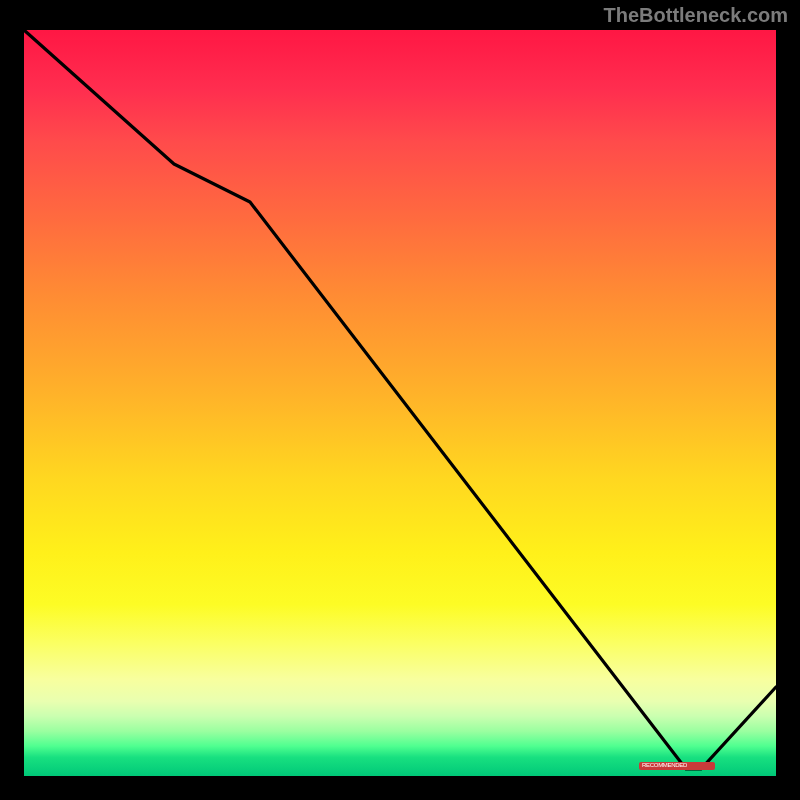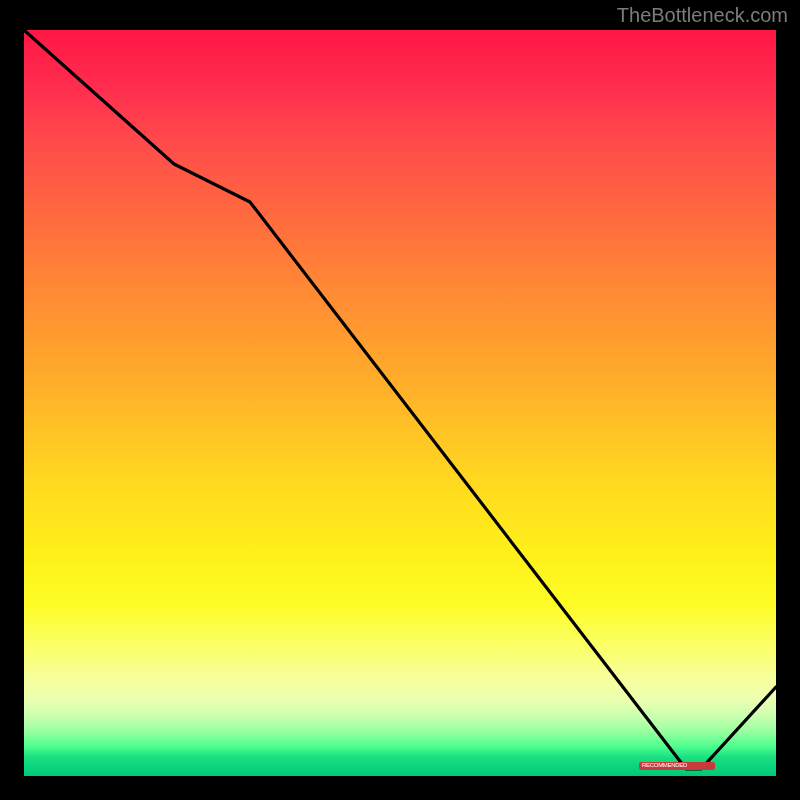--- a/index.html
+++ b/index.html
@@ -4,21 +4,21 @@
 <style>
   * { margin: 0; padding: 0; box-sizing: border-box; }
   html, body { width: 800px; height: 800px; background: #000; overflow: hidden; }
   .wrapper { position: relative; width: 800px; height: 800px; }
   .attribution {
     position: absolute;
     top: 4px;
     right: 12px;
     font-family: Arial, Helvetica, sans-serif;
     font-size: 20px;
-    font-weight: normal;
+    font-weight: bold;
     color: #7c7c7c;
     letter-spacing: 0px;
   }
   .plot-area {
     position: absolute;
     left: 24px;
     top: 30px;
     width: 752px;
     height: 746px;
     background: linear-gradient(

